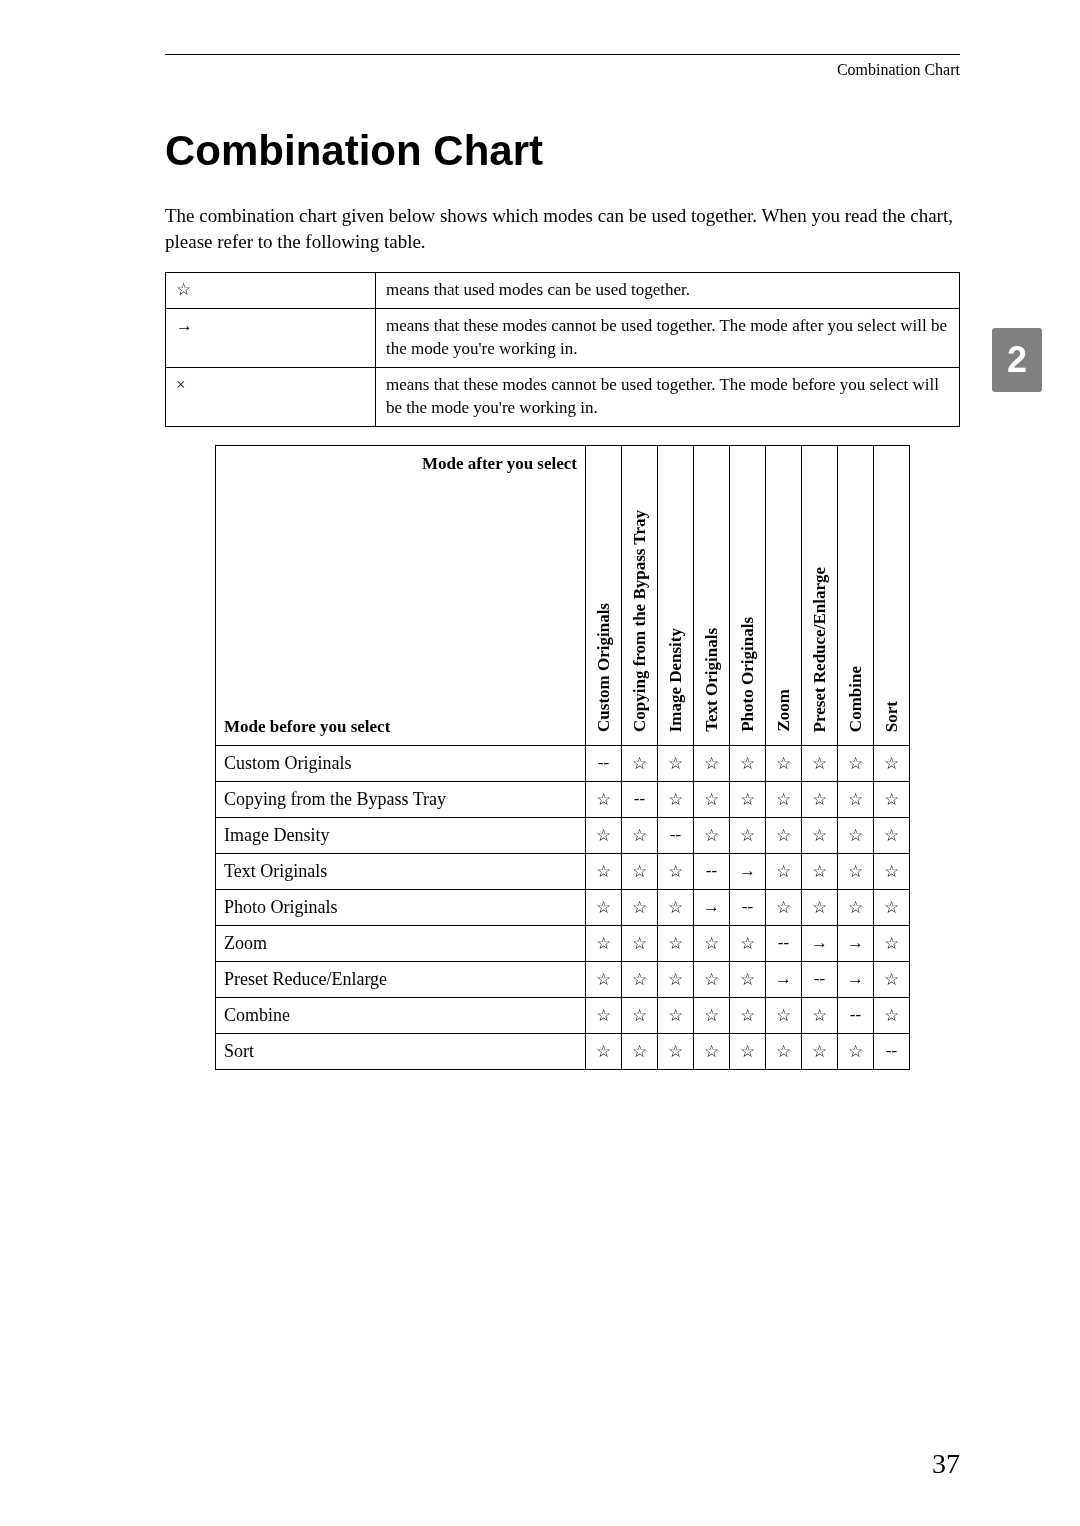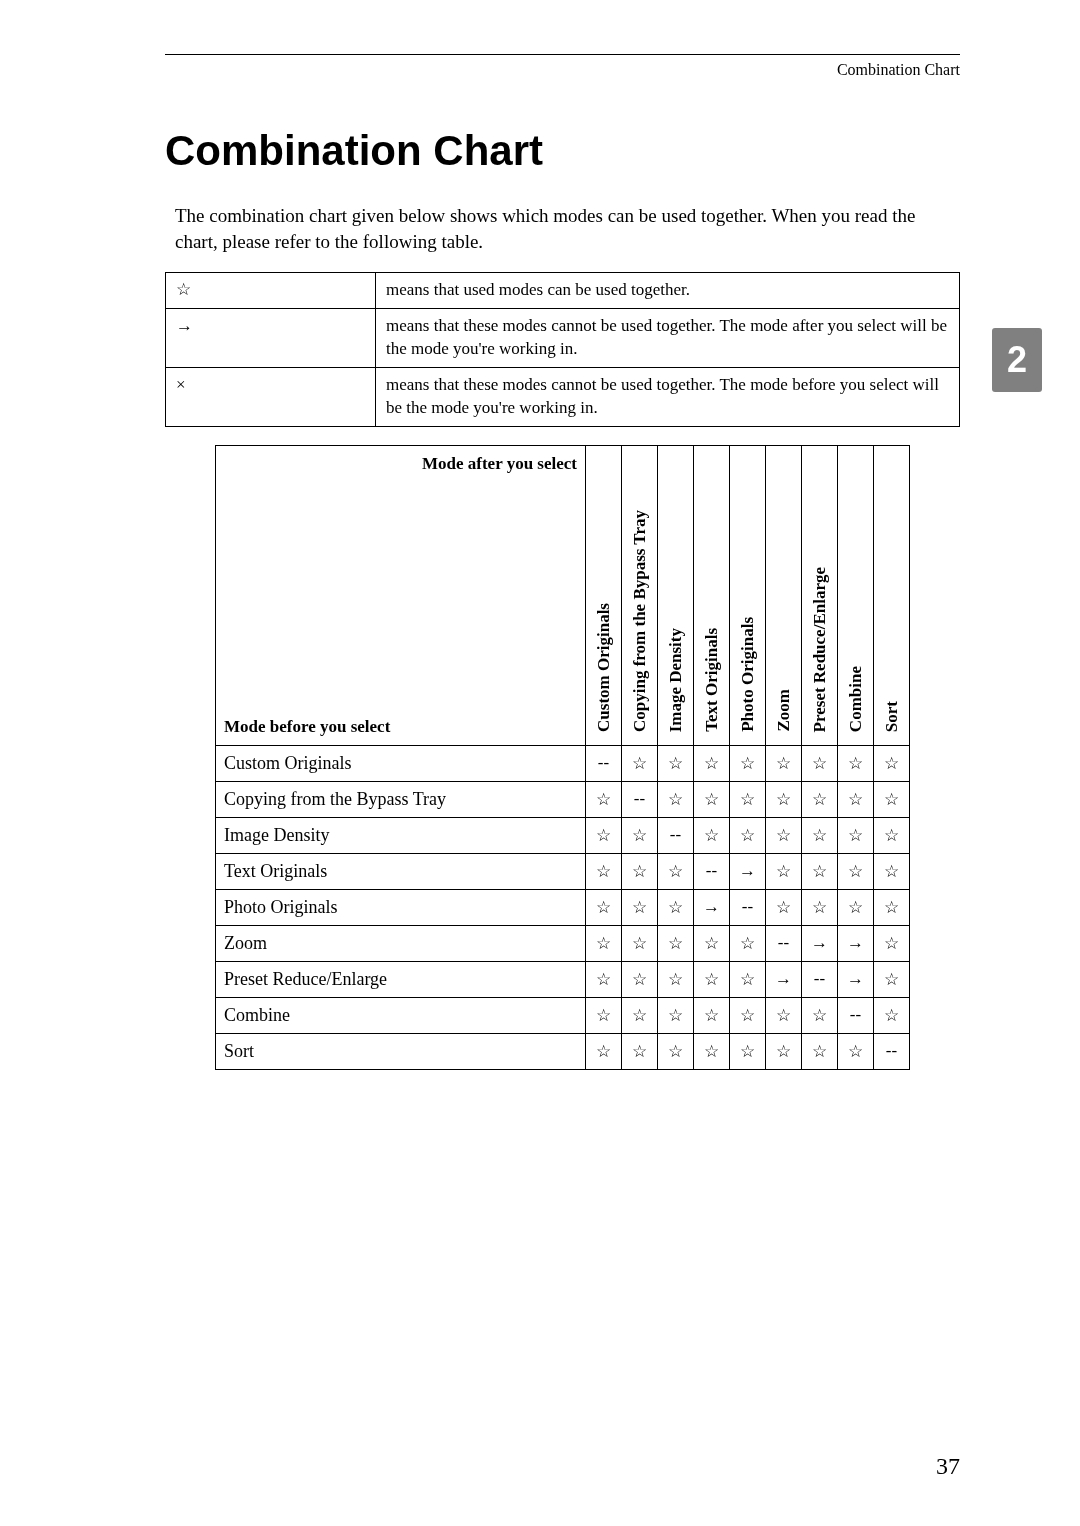--- a/index.html
+++ b/index.html
@@ -29,21 +29,21 @@
   .header-label { font-family: Georgia, serif; }
   h1 {
     font-family: Arial, Helvetica, sans-serif;
     font-weight: 700;
     font-size: 42px;
     margin: 40px 0 28px 0;
   }
   .intro {
     font-size: 19px;
     line-height: 1.35;
-    margin: 0 0 18px 10px;
+    margin: 0 0 18px 0;
   }
   
   .legend {
     border-collapse: collapse;
     width: 100%;
     margin-bottom: 18px;
   }
   .legend td {
     border: 1px solid #000;
     padding: 6px 10px;
@@ -131,21 +131,21 @@
     font-size: 36px;
     display: flex;
     align-items: center;
     justify-content: center;
     border-radius: 3px;
   }
   .page-num {
     position: absolute;
     bottom: 46px;
     right: 120px;
-    font-size: 24px;
+    font-size: 28px;
   }
 </style>
 </head>
 <body>
 
 <div class="page">
   <div class="hairline-top"></div>
   <div class="header-row">
     <span class="header-label">Combination Chart</span>
   </div>

